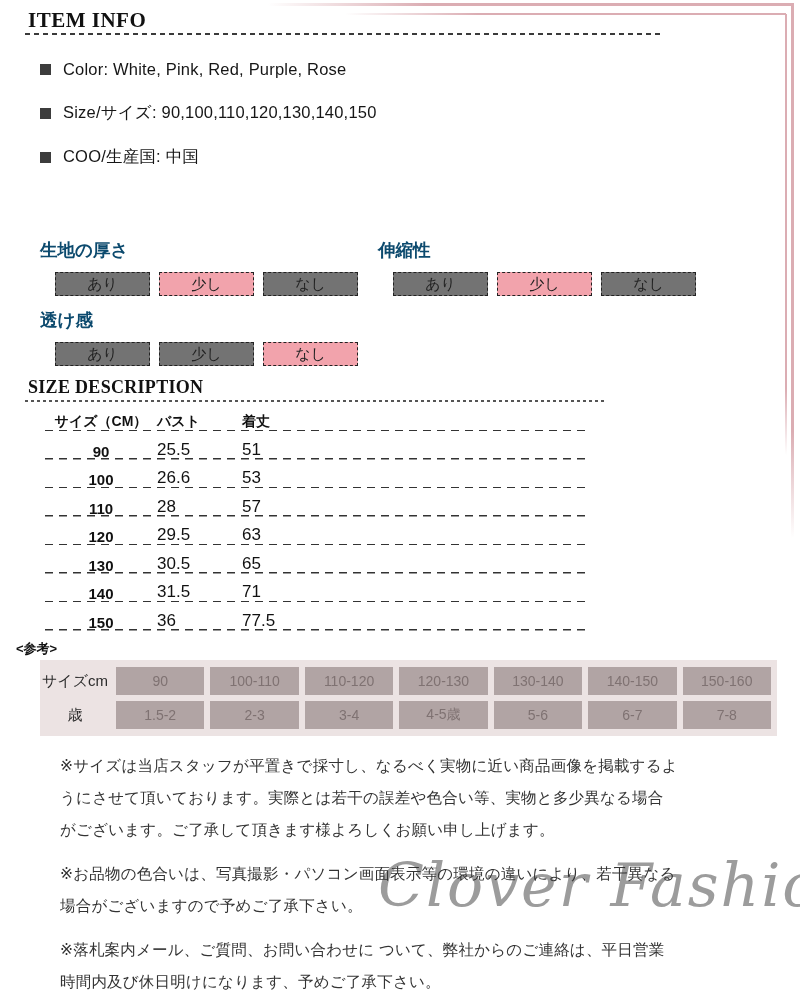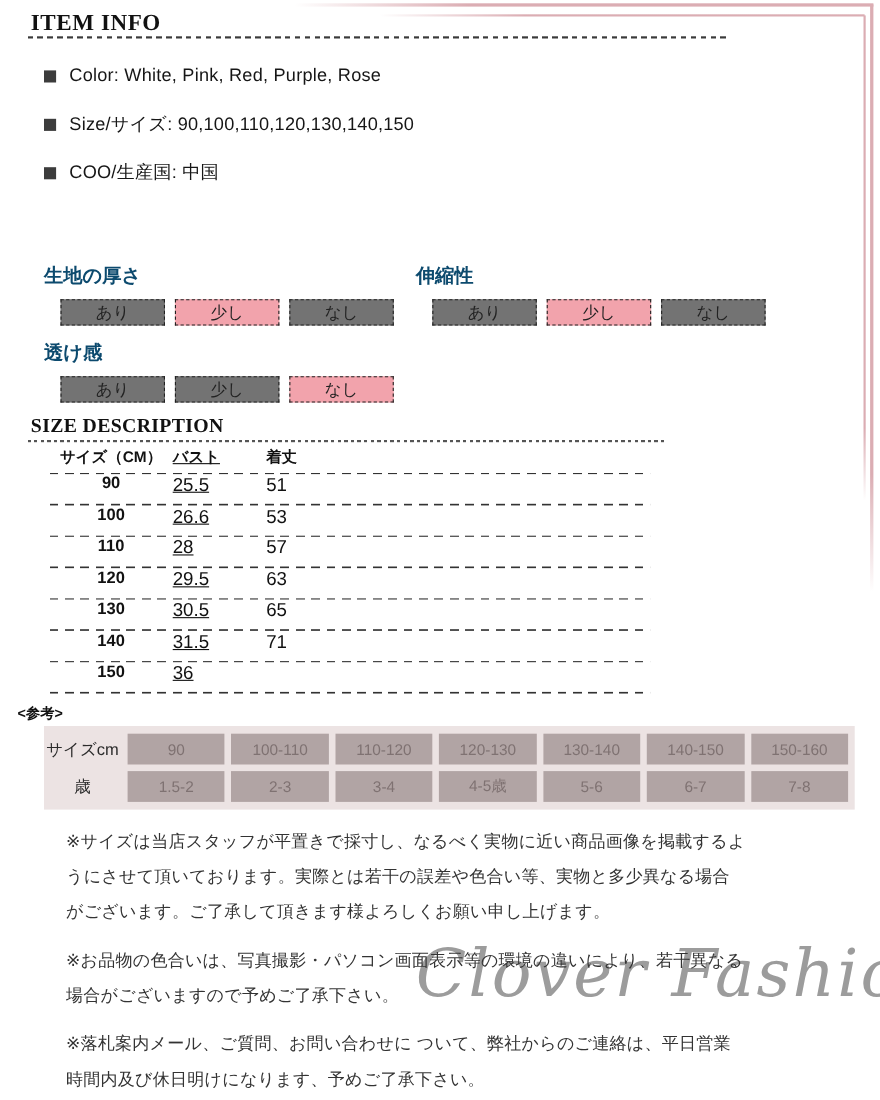--- a/index.html
+++ b/index.html
@@ -39,26 +39,26 @@
   .opt-box{width:93px;height:22px;border:1px dashed #222;margin-right:9px;background:#737373;
     display:flex;align-items:center;justify-content:center;font-size:15px;color:#222;}
   .opt-box.selected{background:var(--highlight);}
 
   #size-desc-title{position:absolute;left:28px;top:377px;font-size:18px;letter-spacing:.3px;}
   #size-desc-rule{position:absolute;left:25px;top:400px;width:580px;height:1.5px;
     background:repeating-linear-gradient(to right,#555 0 3px,transparent 3px 6px);}
 
   
   #size-table{position:absolute;left:45px;top:407px;width:546px;}
-  .srow{display:flex;align-items:flex-start;height:28.5px;
+  .srow{display:flex;align-items:flex-end;height:28.5px;
     background-image:repeating-linear-gradient(to right,#333 0 8px,transparent 8px 14px);
     background-size:100% 1.5px;background-position:left bottom;background-repeat:no-repeat;}
   .srow.head{height:24px;}
   .sc1{width:112px;text-align:center;font-weight:bold;font-size:15px;color:#111;}
-  .sc2{width:85px;font-size:17px;color:#111;text-decoration:underline;}
+  .sc2{width:85px;font-size:17px;color:#111;}
   .sc3{flex:1;font-size:17px;color:#111;}
   .srow.head .sc1,.srow.head .sc2,.srow.head .sc3{font-size:14px;font-weight:600;}
 
   #reference-label{position:absolute;left:16px;top:640px;font-size:13px;font-weight:600;color:#111;}
 
   
   #ref-table{position:absolute;left:40px;top:660px;width:737px;background:var(--ref-bg);padding:4px 0;}
   .ref-row{display:flex;align-items:center;height:34px;}
   .ref-label{width:70px;text-align:center;font-size:15px;color:#2b2b2b;flex:none;}
   .ref-cells{flex:1;display:flex;margin-right:6px;}
@@ -206,20 +206,21 @@
 
         <div class="srow">
           <div class="sc1">140</div>
           <div class="sc2">31.5</div>
           <div class="sc3">71</div>
         </div>
 
         <div class="srow">
           <div class="sc1">150</div>
           <div class="sc2">36</div>
+          <div class="sc3">77.5</div>
         </div>
       </div>
   </div>
 
   <div id="reference-label">&lt;参考&gt;</div>
 
   <div id="ref-table">
 
       <div class="ref-row">
         <div class="ref-label">サイズcm</div>

